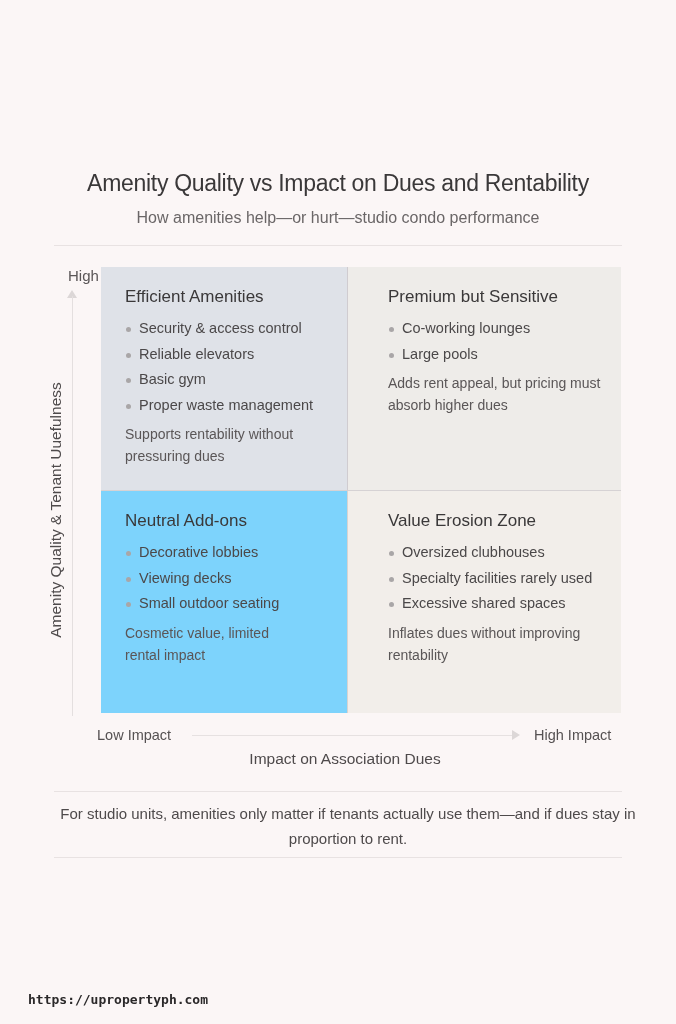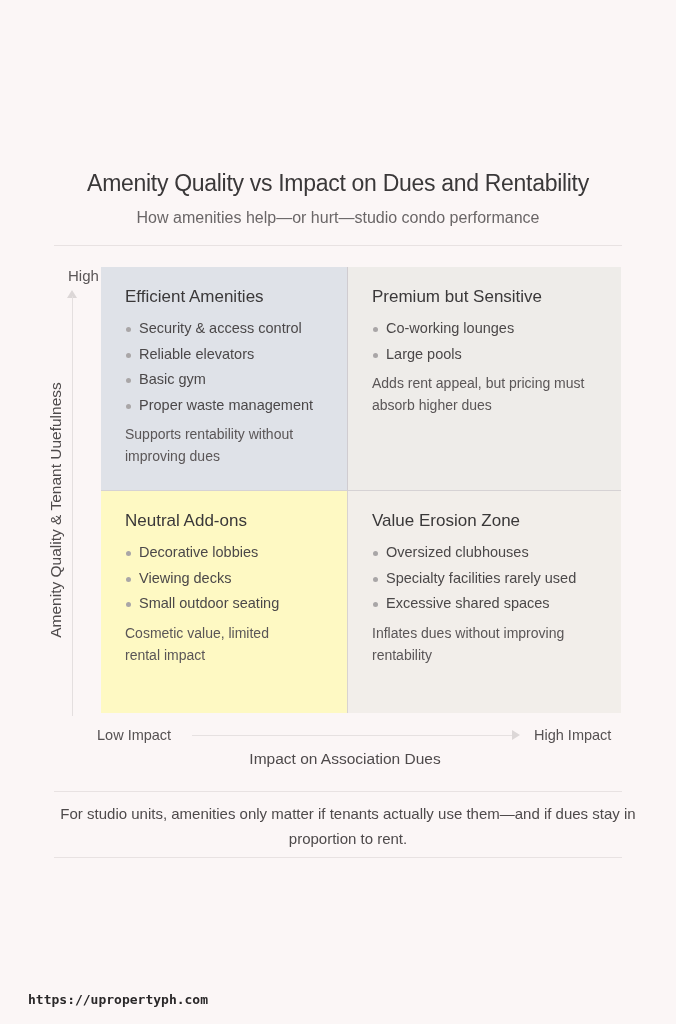--- a/index.html
+++ b/index.html
@@ -42,23 +42,23 @@
     transform-origin: center center;
     white-space: nowrap; font-size: 15.5px; color: #4e4a4b;
   }
   .grid {
     position: absolute; left: 101px; top: 267px; width: 520px; height: 446px;
     display: grid; grid-template-columns: 247px 273px; grid-template-rows: 224px 222px;
   }
   .quad { padding: 20px 0 0 24px; box-sizing: border-box; }
   .q-tl { background: #dfe2e8; border-right: 1px solid #d0ccd0; border-bottom: 1px solid #d6d2d4; }
   .q-tr { background: #eeece9; border-bottom: 1px solid #d6d2d4; }
-  .q-bl { background: #fef9c3; border-right: 1px solid #d8d3d0; }
+  .q-bl { background: #7dd3fc; border-right: 1px solid #d8d3d0; }
   .q-br { background: #f2eeea; }
-  .q-tr, .q-br { padding-left: 24px; }
+  .q-tr, .q-br { padding-left: 40px; }
   .quad h3 {
     margin: 0 0 9px 0; font-weight: normal; font-size: 17px; color: #3a3839;
   }
   .quad ul { list-style: none; margin: 0; padding: 0; }
   .quad li {
     font-size: 14.5px; line-height: 25.5px; color: #4b4849; position: relative; padding-left: 14px;
   }
   .quad li::before {
     content: ""; position: absolute; left: 1px; top: 11px; width: 5px; height: 5px;
     border-radius: 50%; background: #a9a6a7;
@@ -96,21 +96,21 @@
 
 <div class="grid">
   <div class="quad q-tl">
     <h3>Efficient Amenities</h3>
     <ul>
       <li>Security &amp; access control</li>
       <li>Reliable elevators</li>
       <li>Basic gym</li>
       <li>Proper waste management</li>
     </ul>
-    <div class="note">Supports rentability without improving dues</div>
+    <div class="note">Supports rentability without pressuring dues</div>
   </div>
   <div class="quad q-tr">
     <h3>Premium but Sensitive</h3>
     <ul>
       <li>Co-working lounges</li>
       <li>Large pools</li>
     </ul>
     <div class="note" style="width:220px">Adds rent appeal, but pricing must absorb higher dues</div>
   </div>
   <div class="quad q-bl">

